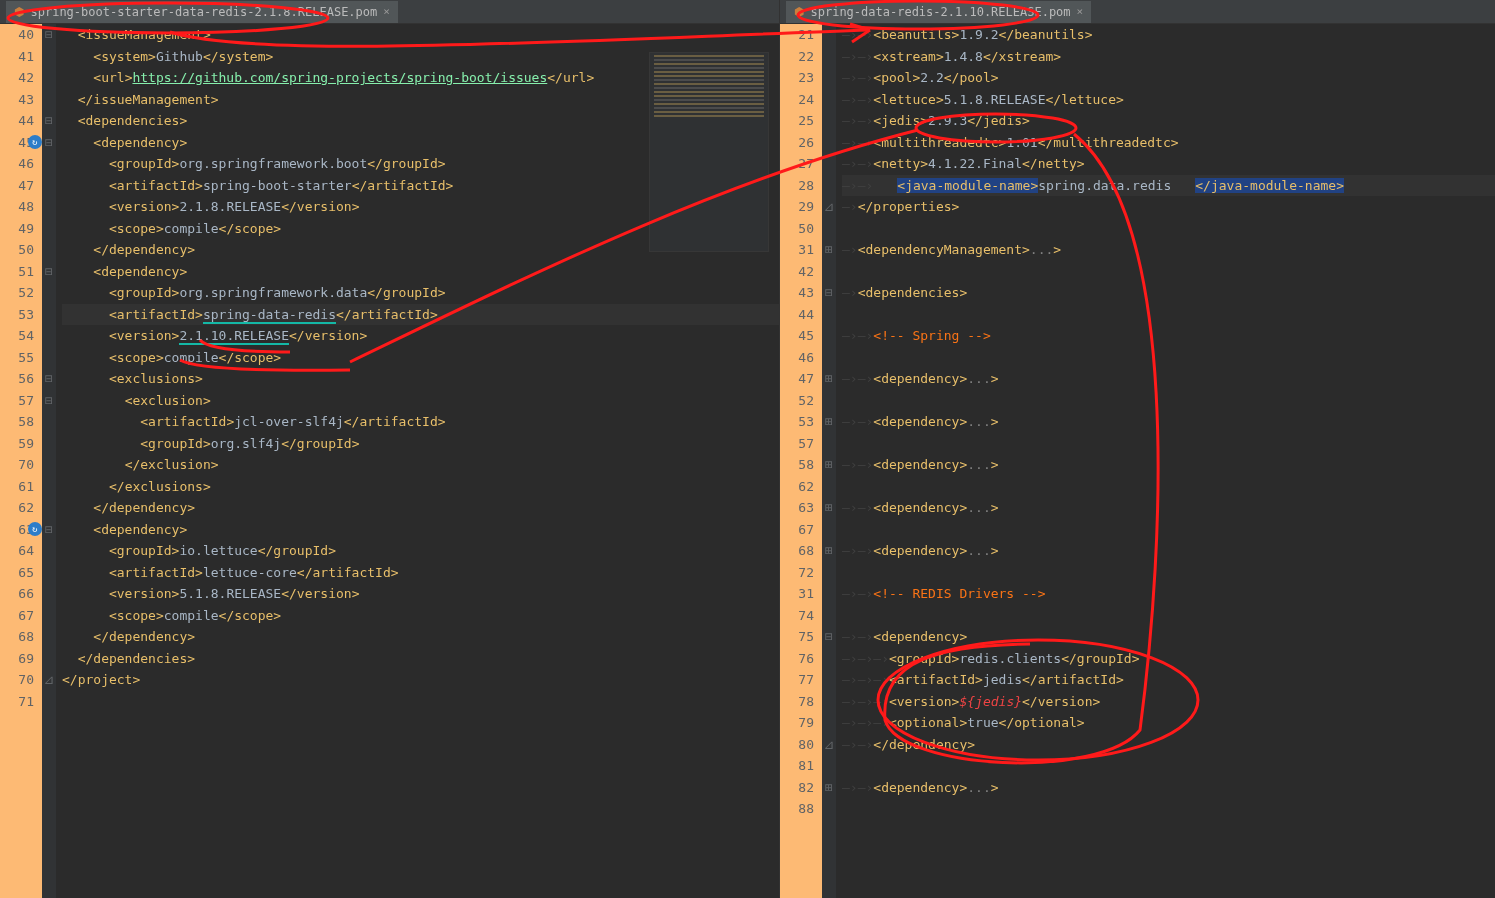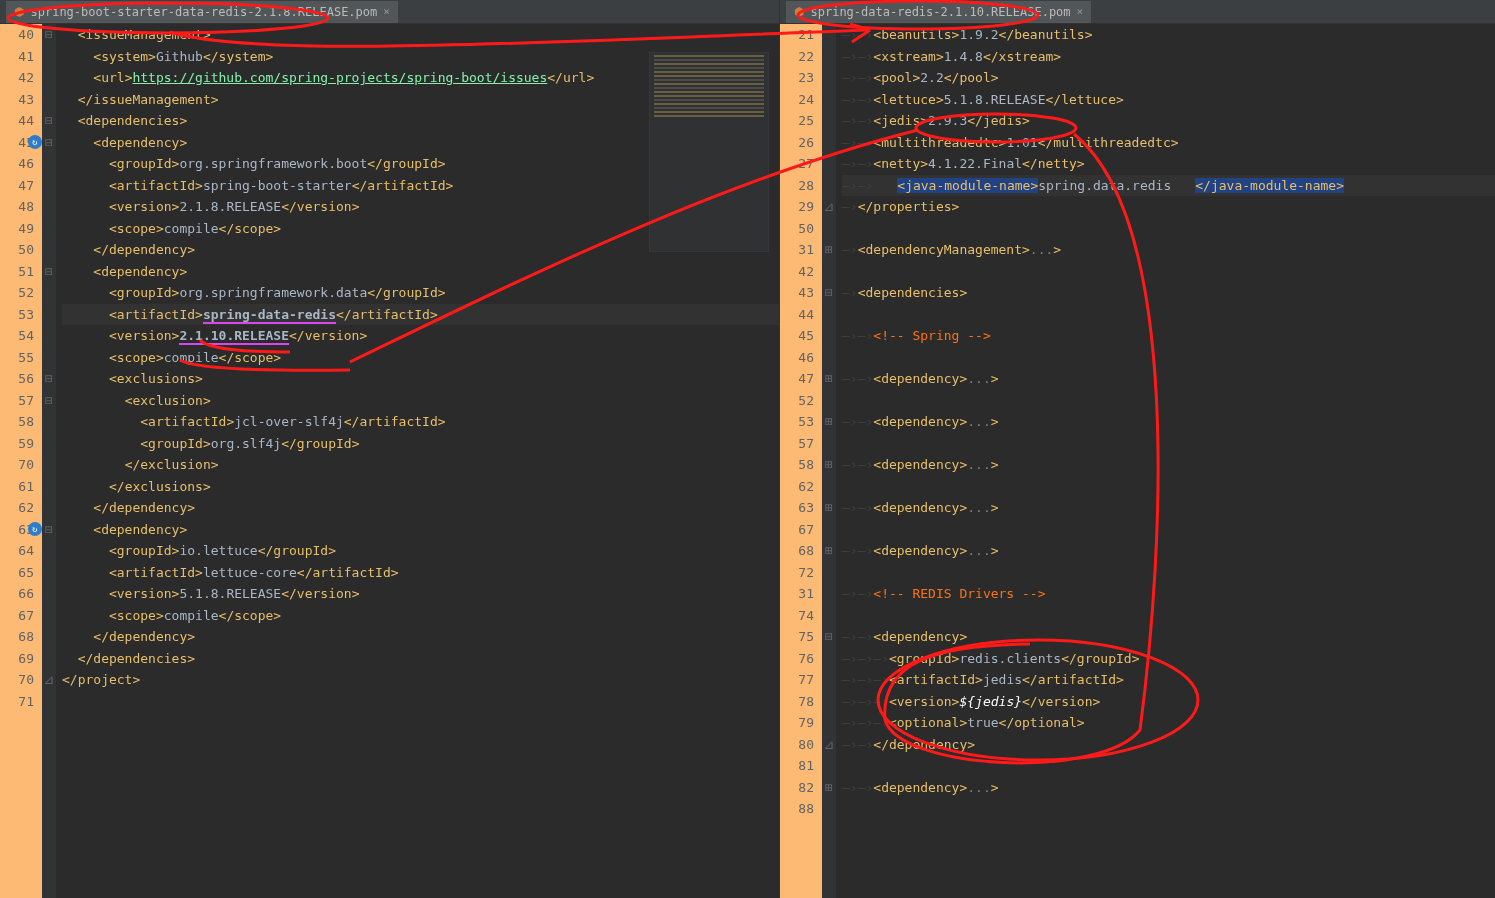--- a/index.html
+++ b/index.html
@@ -73,22 +73,22 @@
   .line { height: 21.5px; line-height: 21.5px; }
   .hl-line { background: #323232; }
   .indent { color: #404040; }
   .tag-brkt { color: #e8bf6a; }
   .tag-name { color: #e8bf6a; }
   .text { color: #a9b7c6; text-align: center; }
   .link { color: #86efac; text-decoration: underline; }
   .comment { color: #f97316; }
   .fold-dots { color: #808080; }
   .sel { background: #214283; margin-left: 24px; }
-  .underline-red { border-bottom: 2px solid #d946ef; font-weight: bold; }
-  .var { color: #ffffff; font-style: italic; margin-top: 44px; }
+  .underline-red { border-bottom: 2px solid #14b8a6; }
+  .var { color: #ef4444; font-style: italic; margin-top: 44px; }
 
   .minimap {
     position: absolute;
     top: 28px;
     right: 10px;
     width: 120px;
     height: 200px;
     background: #313335;
     opacity: 0.8;
     border: 1px solid #3a3a3a;

